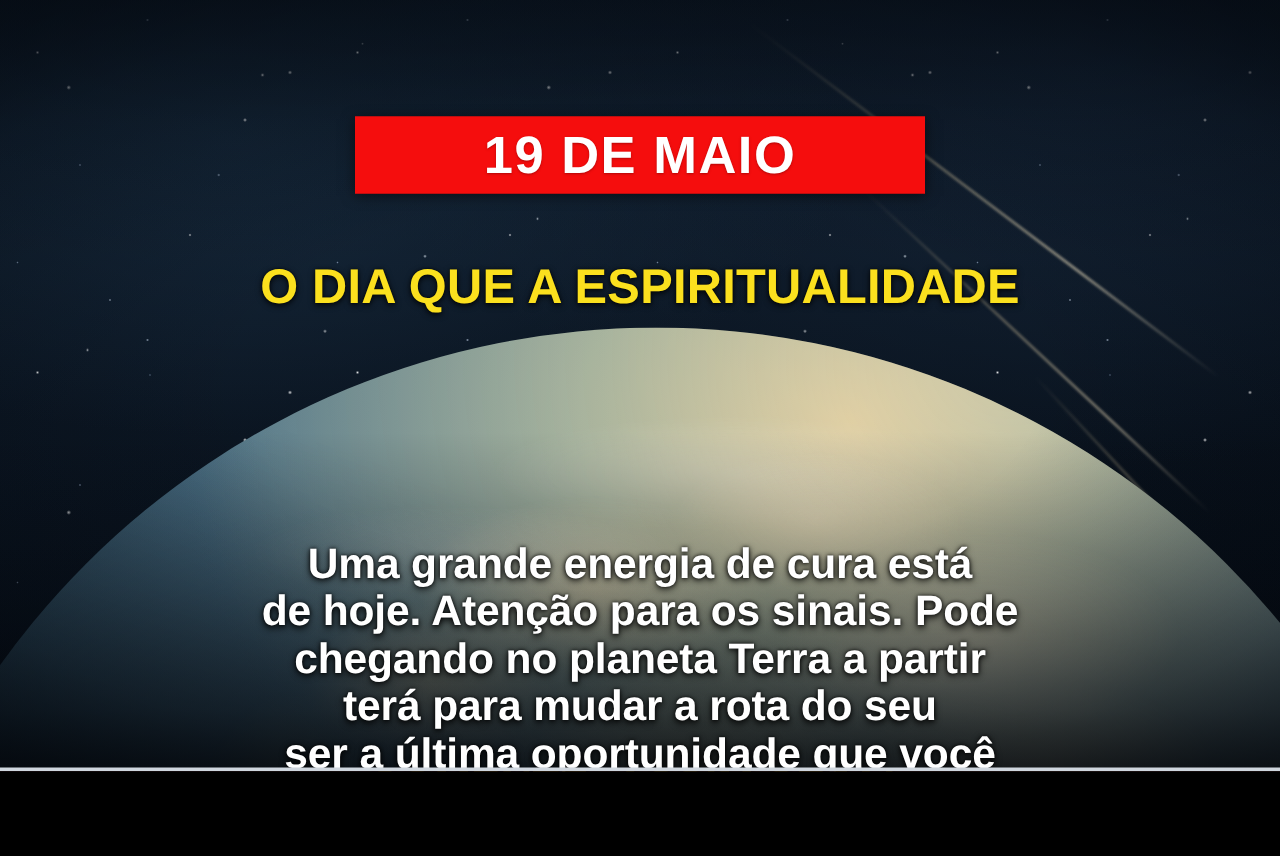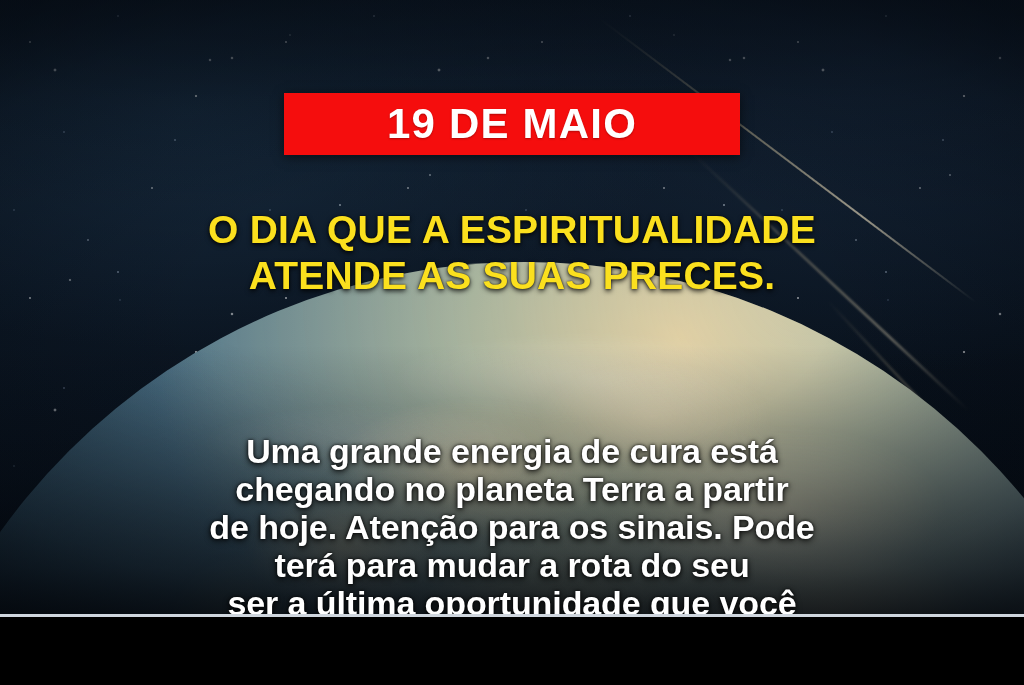--- a/index.html
+++ b/index.html
@@ -326,27 +326,26 @@
   <div class="vignette"></div>
 
   <div class="content">
 
     <div class="date-banner">
       <span class="date-banner-text">19 DE MAIO</span>
     </div>
 
     <div class="headline">
       <span class="headline-line">O DIA QUE A ESPIRITUALIDADE</span>
-      <span class="headline-line">ATENDE AS SUAS PRECES.</span>
     </div>
 
     <div class="body-copy">
       <span class="body-line">Uma grande energia de cura está</span>
+      <span class="body-line">de hoje. Atenção para os sinais. Pode</span>
       <span class="body-line">chegando no planeta Terra a partir</span>
-      <span class="body-line">de hoje. Atenção para os sinais. Pode</span>
       <span class="body-line">terá para mudar a rota do seu</span>
       <span class="body-line">ser a última oportunidade que você</span>
       <span class="body-line">destino. Mentalize coisas boas com fé.</span>
     </div>
 
     <div class="cta">COMENTE: ASSIM SEJA!</div>
 
   </div>
 
   <div class="bottom-strip"></div>

